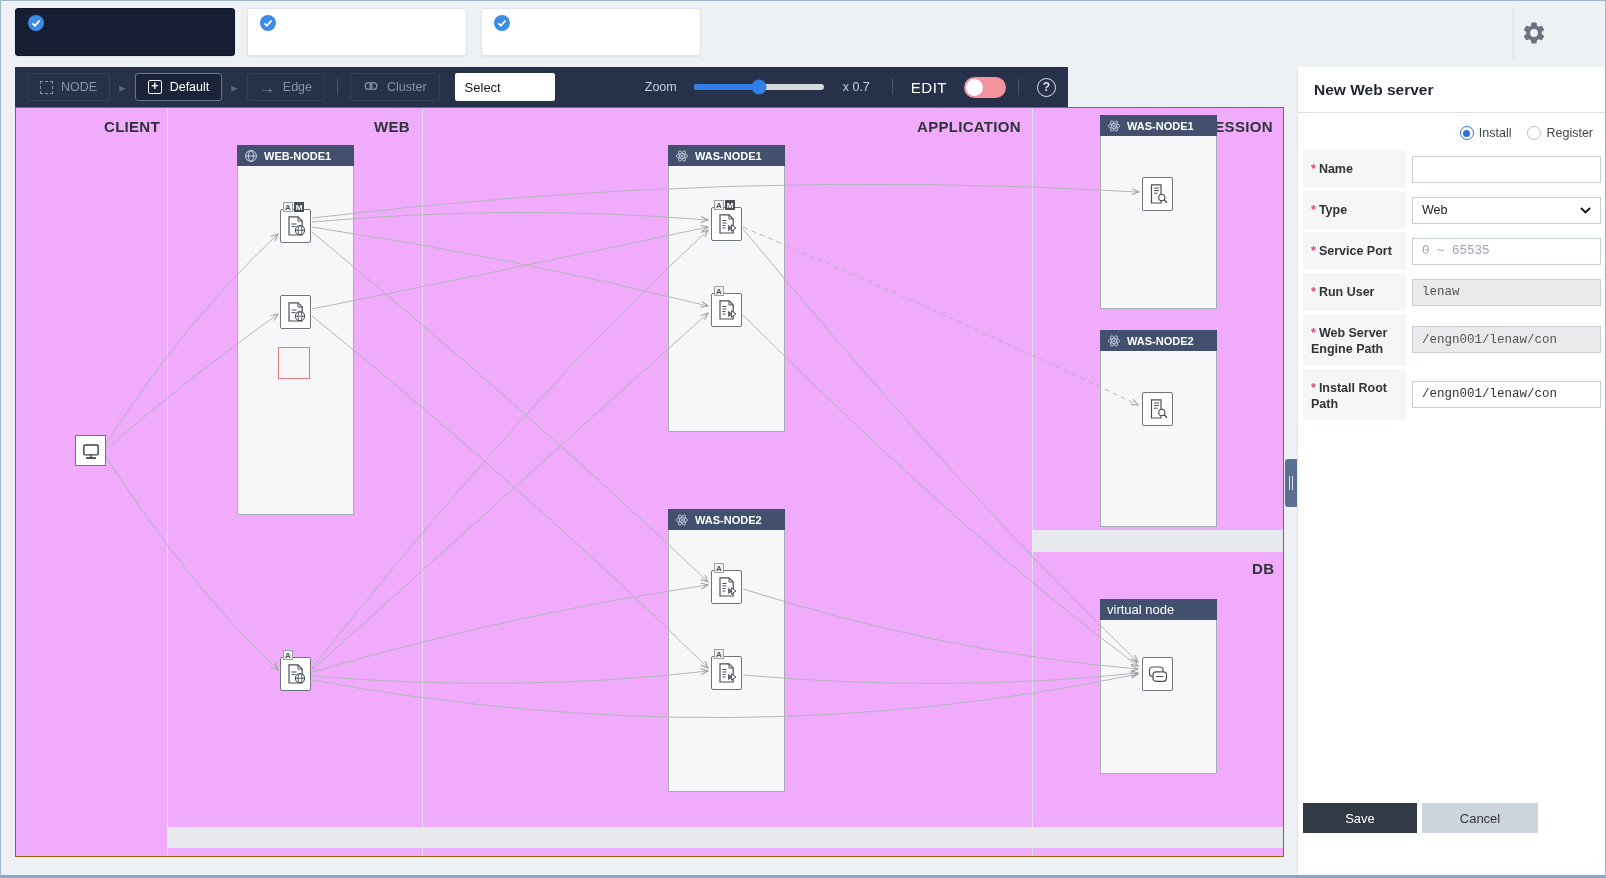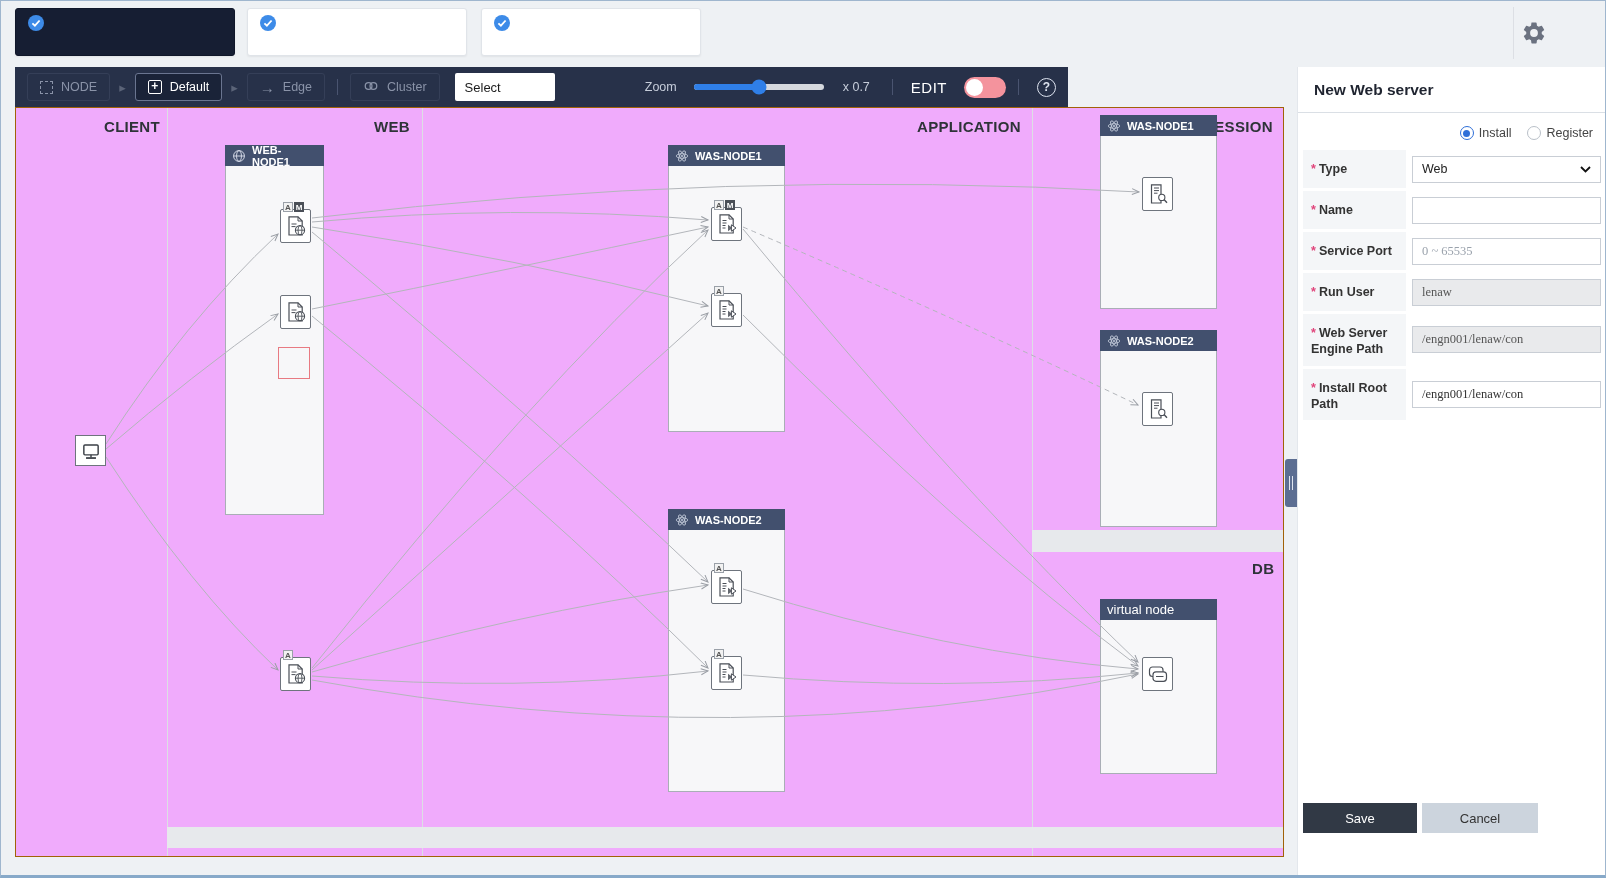--- a/index.html
+++ b/index.html
@@ -90,21 +90,21 @@
   .radio.on { border-color:#2f6fd8; }
   .radio.on::after { content:""; position:absolute; left:2.5px; top:2.5px; width:7px; height:7px;
                      border-radius:50%; background:#2f6fd8; }
   .form { margin:0 5px; }
   .frow { display:flex; margin-bottom:3px; min-height:38px; }
   .flabel { width:103px; padding:11px 4px 8px 8px; font-size:12.5px; font-weight:bold; color:#333;
             background:#f4f6f8; line-height:1.3; }
   .req { color:#e0457b; margin-right:3px; }
   .fvalue { flex:1; display:flex; align-items:center; padding:5px 1px 5px 6px; }
   .fvalue input { width:100%; height:27px; border:1px solid #c9ced5; font-size:12.5px; padding:12px 9px;
-                  color:#333; font-family:Liberation Serif, serif; }
+                  color:#333; font-family:Liberation Mono, monospace; }
   .fvalue input::placeholder { color:#9aa2ac; }
   .fvalue input.disabled { background:#e9eaec; color:#555; }
   .panel-select { width:100%; height:27px; border:1px solid #c9ced5; display:flex; align-items:center;
                   justify-content:space-between; padding:0 9px; font-size:12.5px; color:#222; cursor:pointer; }
   .panel-select svg { width:11px; height:7px; stroke:#111; stroke-width:1.8; fill:none; }
   .panel-actions { position:absolute; left:5px; bottom:42px; display:flex; gap:5px; }
   .btn { height:30px; font-size:13px; display:flex; align-items:center; justify-content:center;
          cursor:pointer; border:none; font-family:"Liberation Sans",sans-serif; }
   .btn-save { width:114px; background:#313945; color:#fff; }
   .btn-cancel { width:116px; background:#ccd4dd; color:#333; }
@@ -338,21 +338,21 @@
         <path d="M 296 564 Q 500 505 692 477" class="edge" marker-end="url(#arrowhead)"></path>
         <path d="M 296 568 Q 500 585 692 563" class="edge" marker-end="url(#arrowhead)"></path>
         <path d="M 296 572 Q 720 650 1122 566" class="edge" marker-end="url(#arrowhead)"></path>
         <path d="M 727 119 Q 940 210 1122 297" class="edge dashed" marker-end="url(#arrowhead)"></path>
         <path d="M 727 121 Q 950 390 1122 554" class="edge" marker-end="url(#arrowhead)"></path>
         <path d="M 727 207 Q 950 430 1122 558" class="edge" marker-end="url(#arrowhead)"></path>
         <path d="M 727 481 Q 930 545 1122 561" class="edge" marker-end="url(#arrowhead)"></path>
         <path d="M 727 567 Q 930 585 1122 565" class="edge" marker-end="url(#arrowhead)"></path>
       </svg>
 
-    <div class="node" style="left:209px;top:37px;width:99px;height:370px">
+    <div class="node" style="left:221px;top:37px;width:117px;height:370px">
       <div class="node-head">
         <svg>
             <use href="#sym-globe" width="14" height="14"></use>
           </svg>
         <span>WEB-NODE1</span>
       </div>
     </div>
     <div class="node" style="left:652px;top:37px;width:117px;height:287px">
       <div class="node-head">
         <svg>
@@ -485,37 +485,37 @@
         <span class="radio on"></span>
         <span>Install</span>
       </span>
       <span class="radio-opt">
         <span class="radio"></span>
         <span>Register</span>
       </span>
     </div>
     <div class="form">
       <div class="frow">
+        <div class="flabel"><span class="req">*</span><span>Name</span></div>
+        <div class="fvalue">
+          <input type="text" value="" style="">
+        </div>
+      </div>
+      <div class="frow">
         <div class="flabel"><span class="req">*</span><span>Type</span></div>
         <div class="fvalue">
           <div class="panel-select">
             <span>Web</span>
             <svg viewBox="0 0 11 7">
                 <path d="M1 1l4.5 4.5L10 1"></path>
               </svg>
           </div>
         </div>
       </div>
       <div class="frow">
-        <div class="flabel"><span class="req">*</span><span>Name</span></div>
-        <div class="fvalue">
-          <input type="text" value="" style="">
-        </div>
-      </div>
-      <div class="frow">
         <div class="flabel"><span class="req">*</span><span>Service Port</span></div>
         <div class="fvalue">
           <input type="text" placeholder="0 ~ 65535" style="">
         </div>
       </div>
       <div class="frow">
         <div class="flabel"><span class="req">*</span><span>Run User</span></div>
         <div class="fvalue">
           <input type="text" class="disabled" readonly="" value="lenaw" style="">
         </div>

